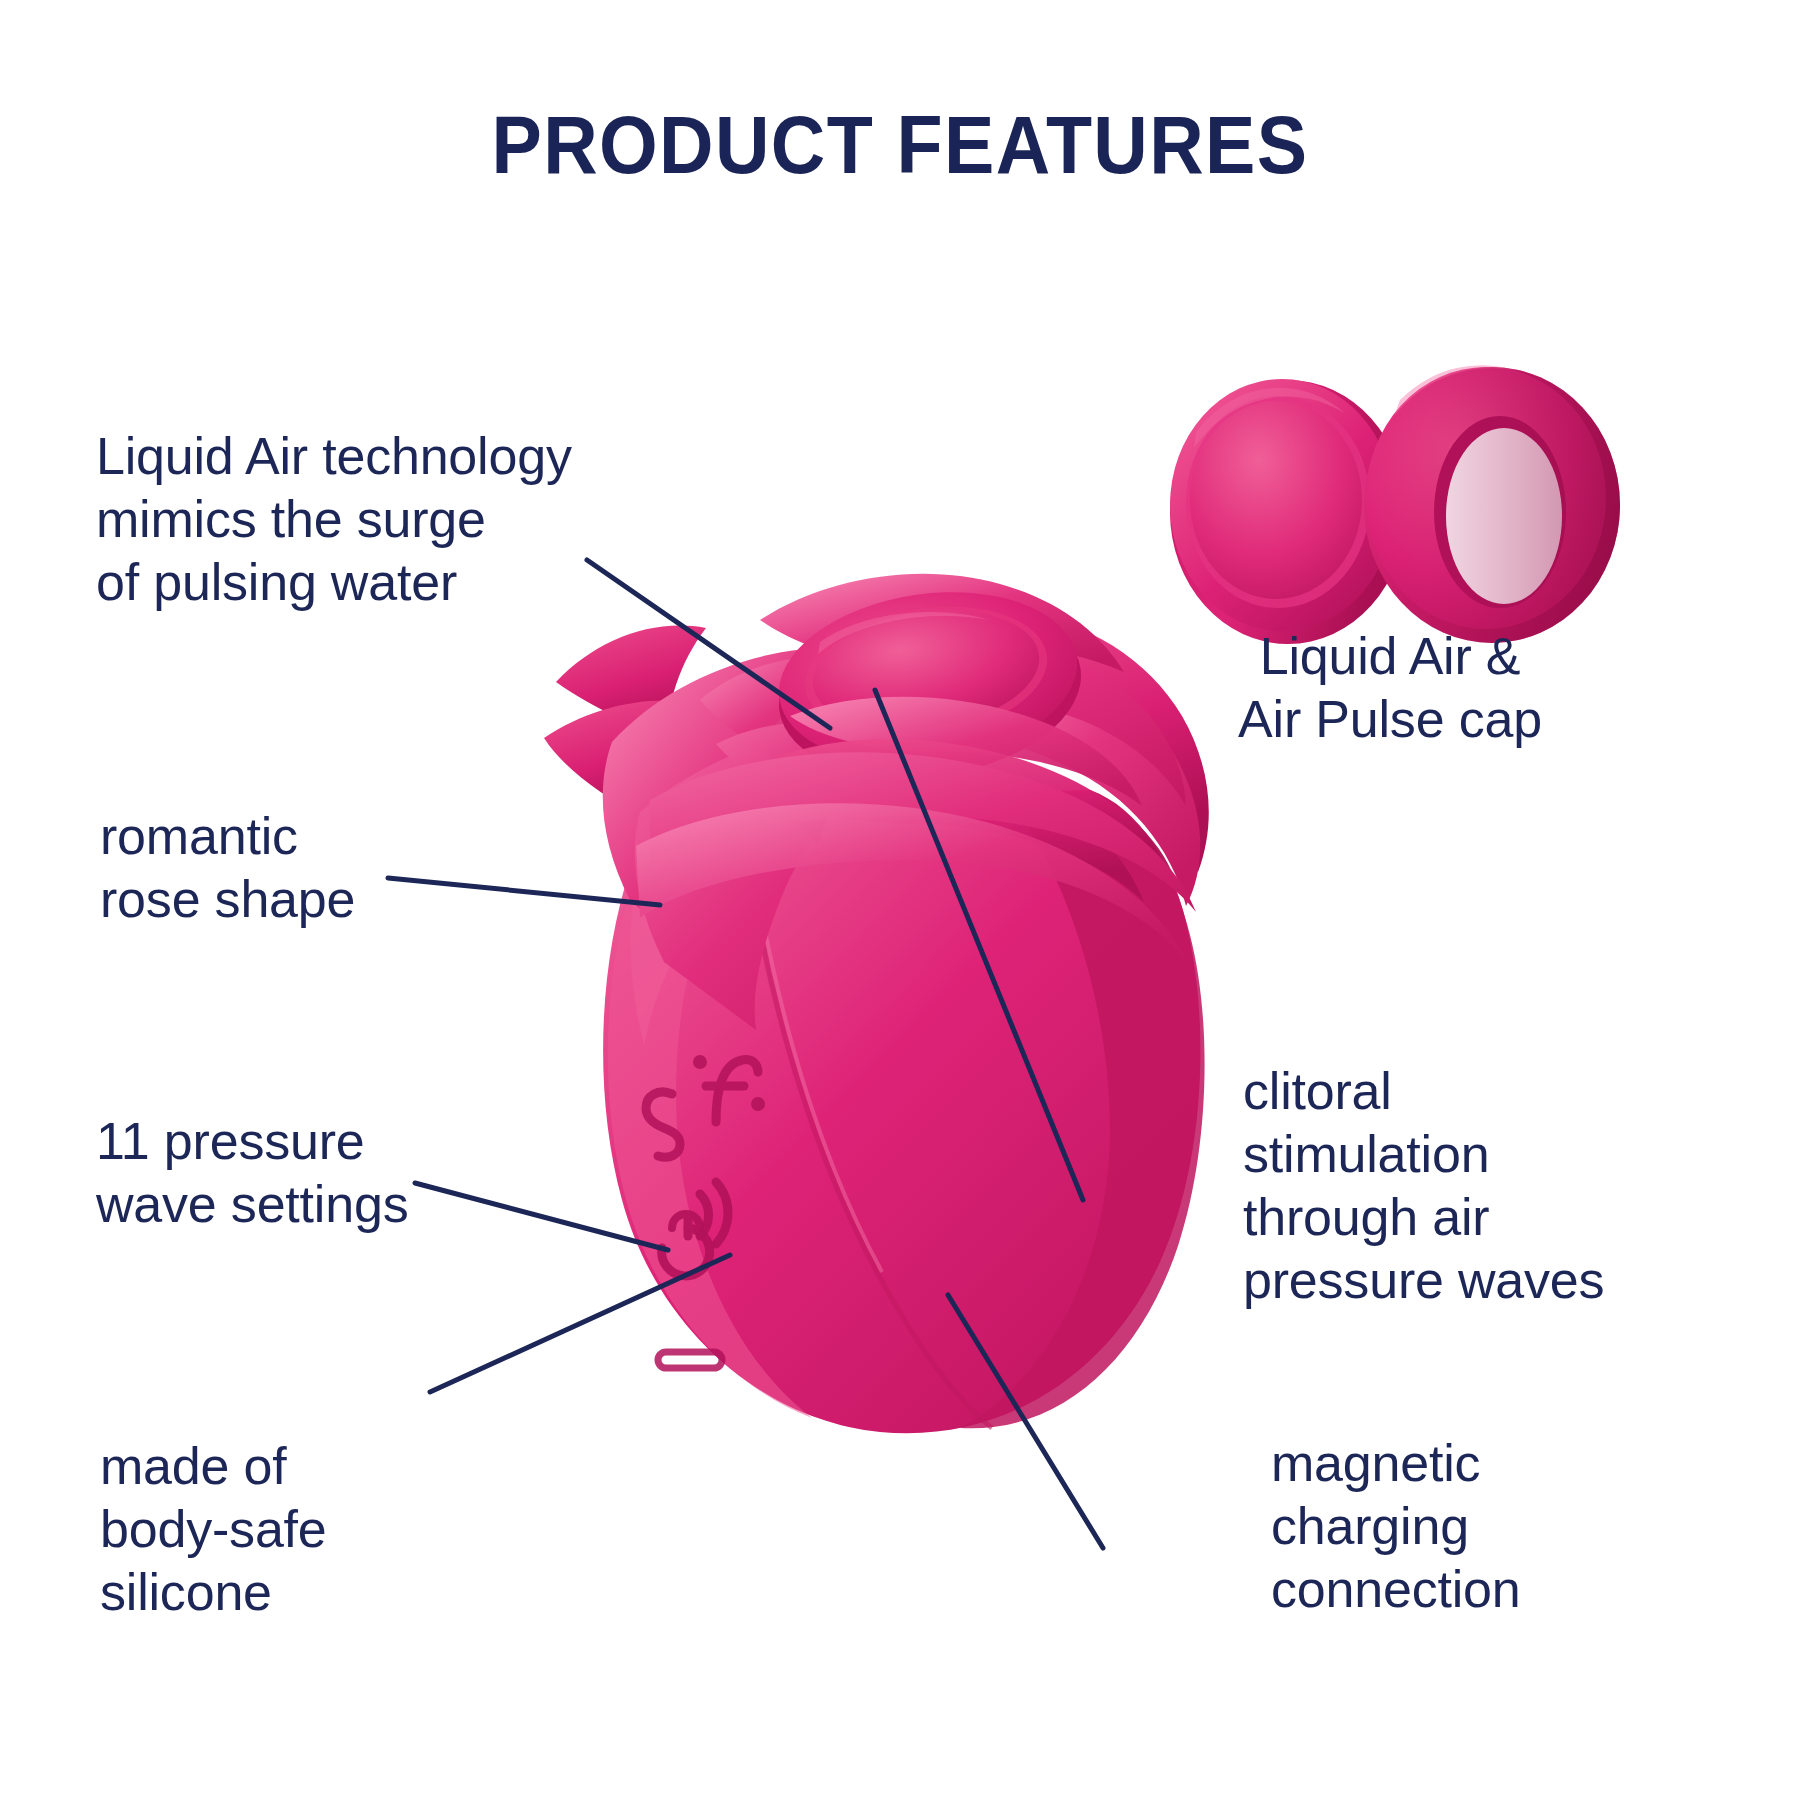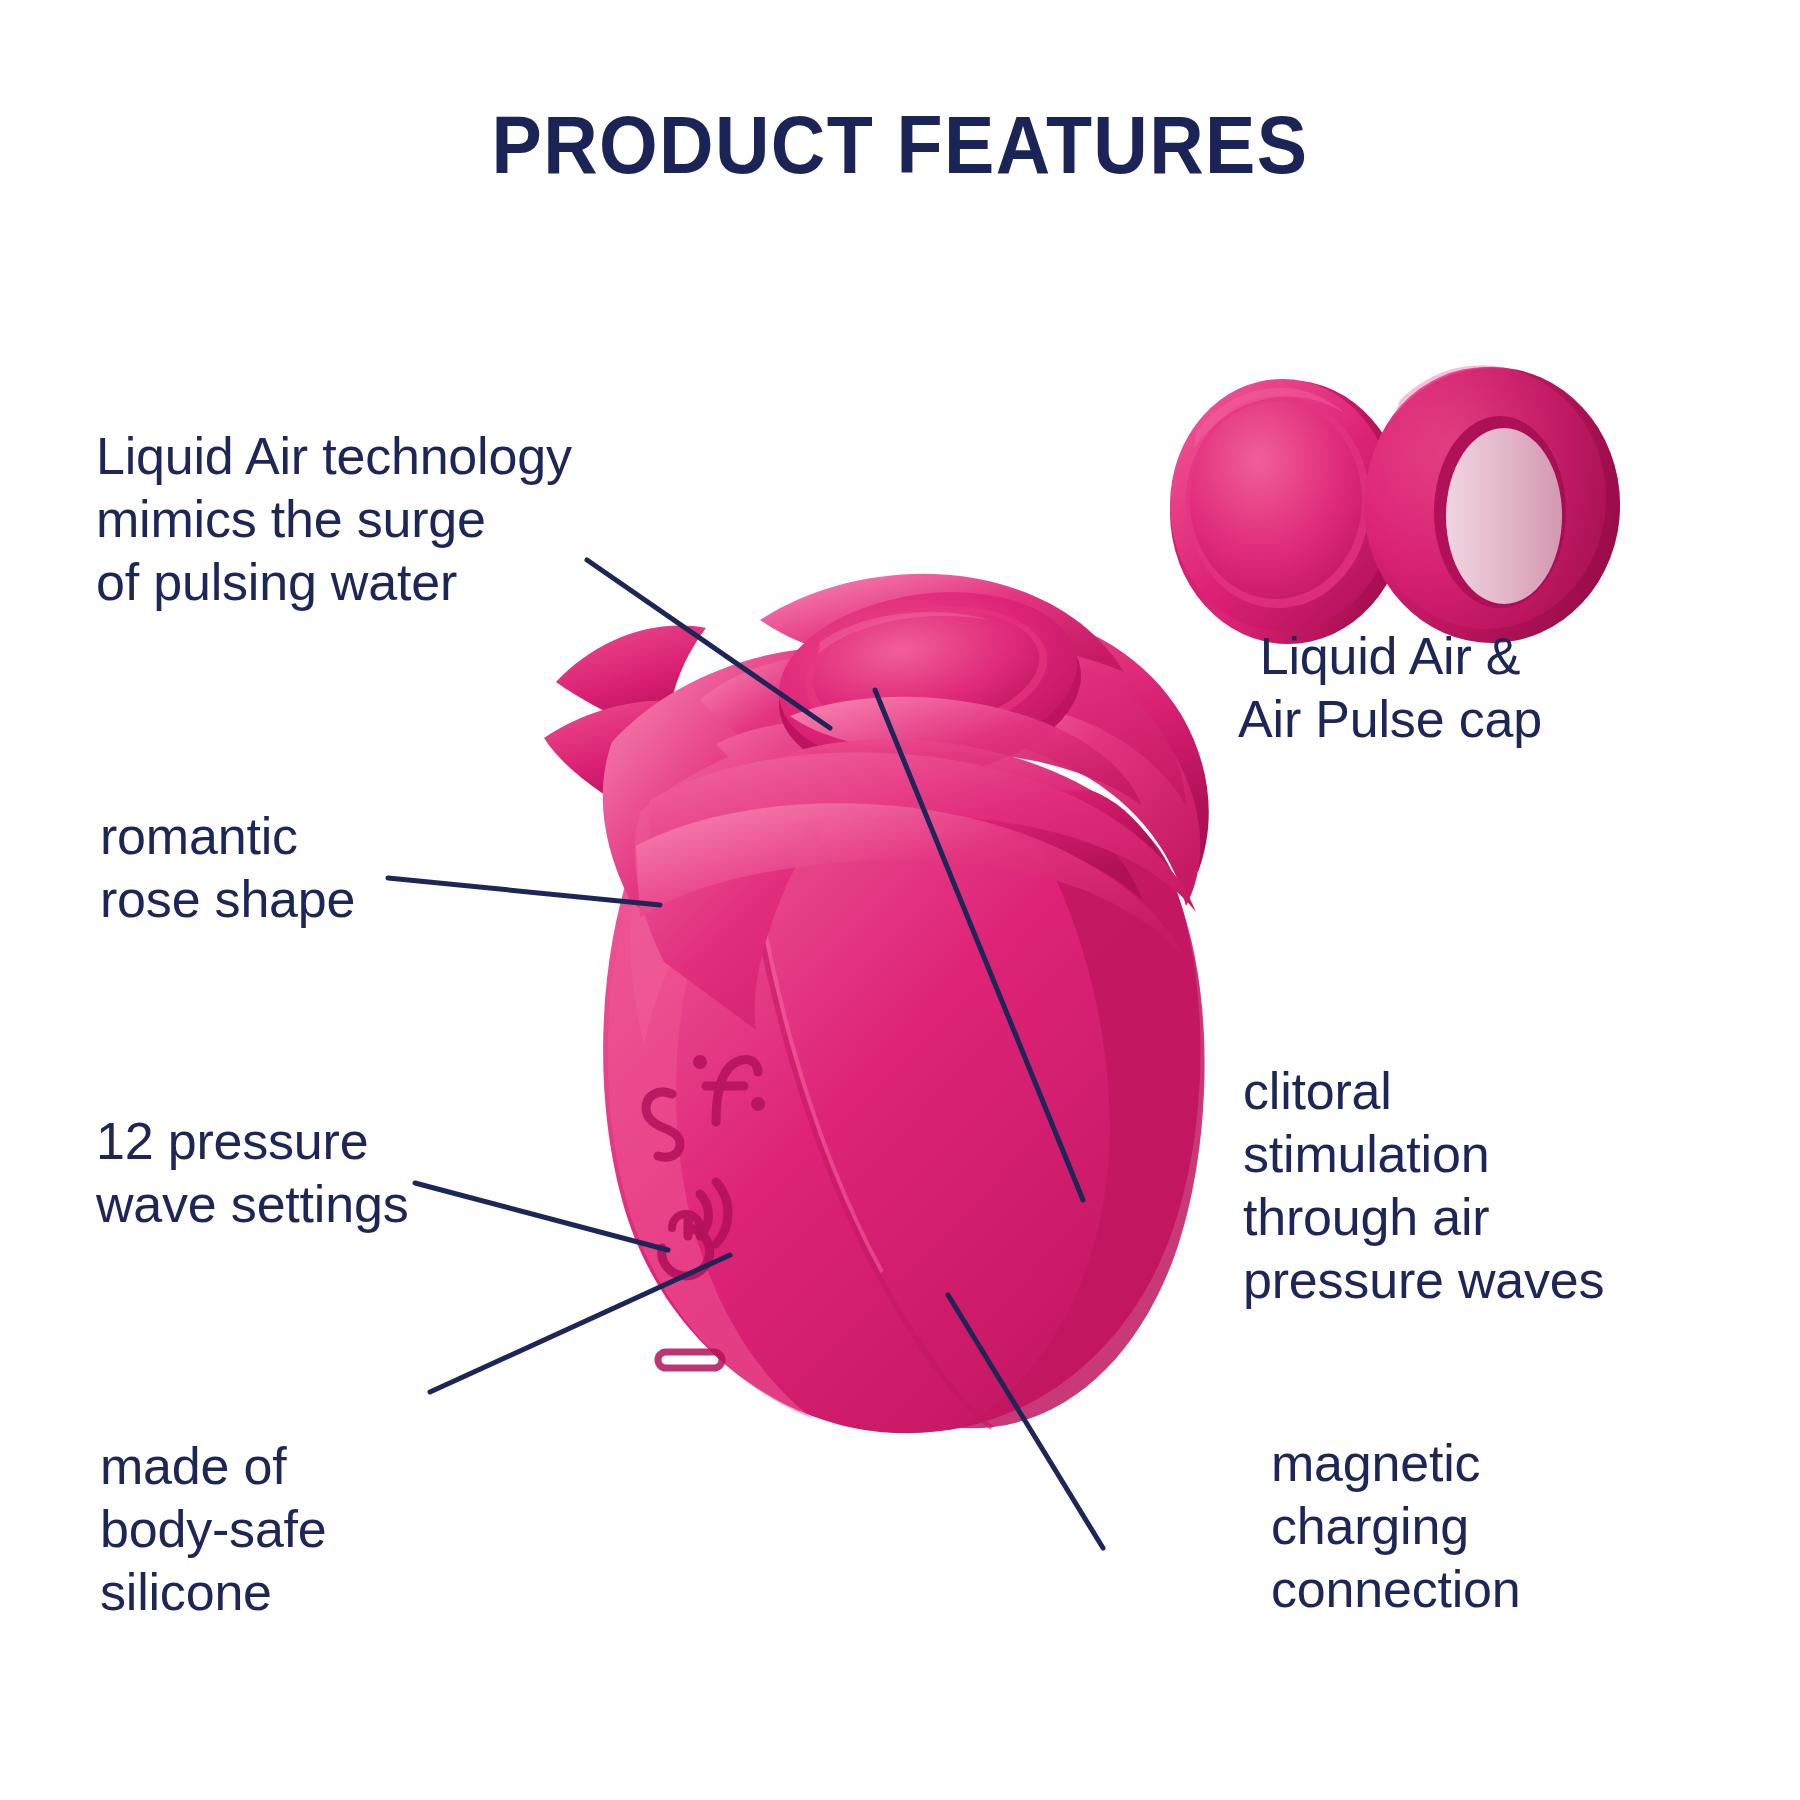--- a/index.html
+++ b/index.html
@@ -248,21 +248,21 @@
     </g>
   </svg>
 
   <div class="callout left" id="c-liquid">Liquid Air technology
 mimics the surge
 of pulsing water</div>
 
   <div class="callout left" id="c-romantic">romantic
 rose shape</div>
 
-  <div class="callout left" id="c-eleven">12 pressure
+  <div class="callout left" id="c-eleven">11 pressure
 wave settings</div>
 
   <div class="callout center" id="c-caplabel">Liquid Air &amp;
 Air Pulse cap</div>
 
   <div class="callout left" id="c-silicone">made of
 body-safe
 silicone</div>
 
   <div class="callout right" id="c-clitoral">clitoral

